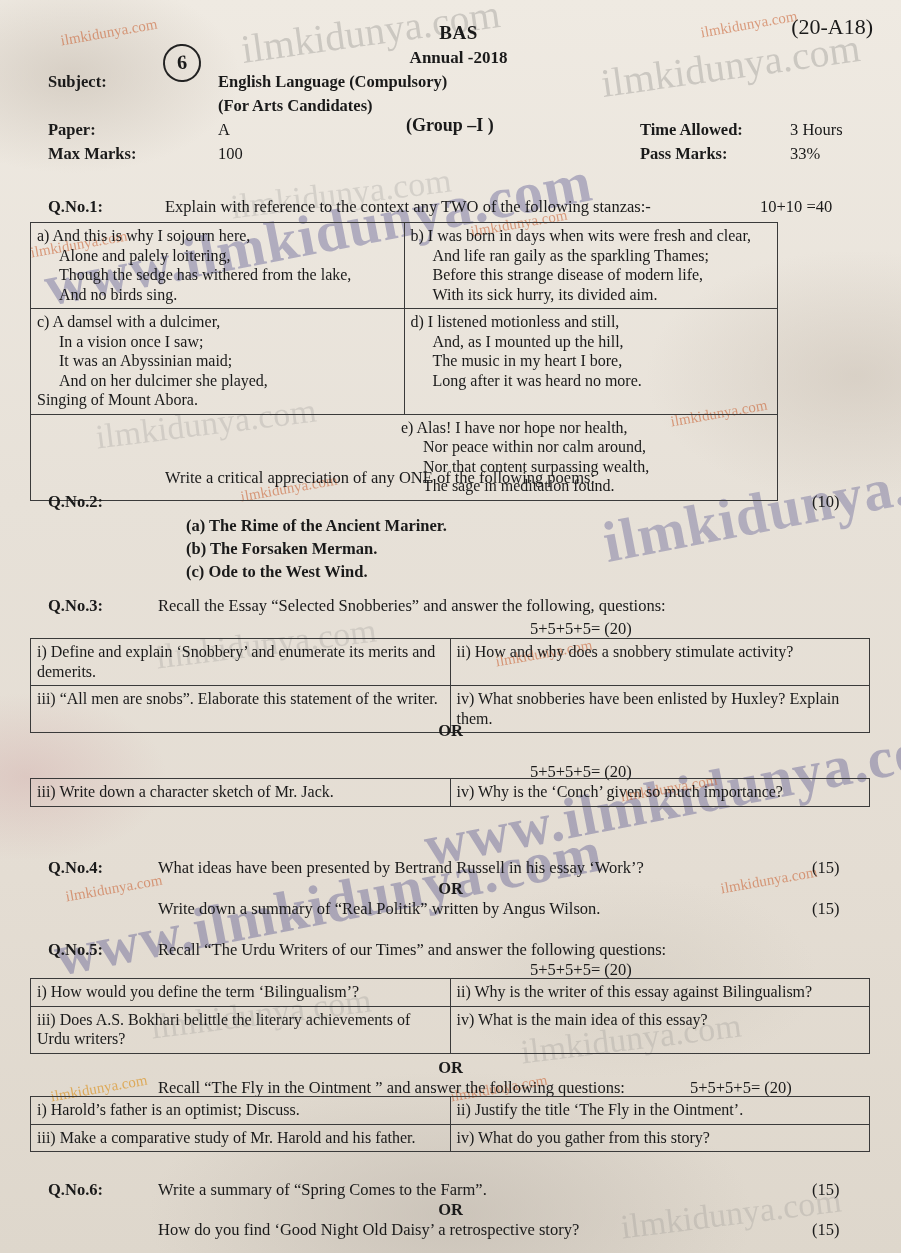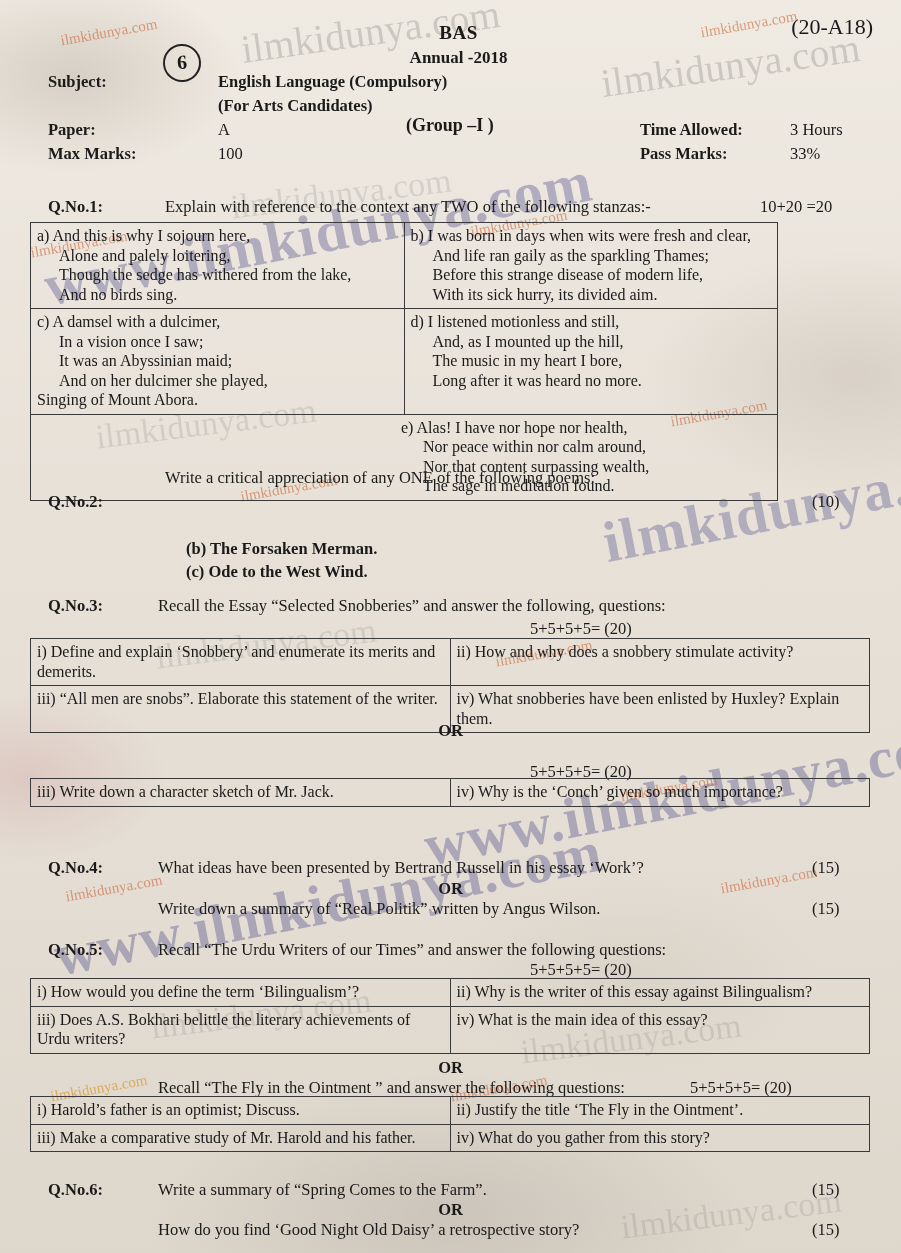--- a/index.html
+++ b/index.html
@@ -196,21 +196,21 @@
     <div class="lbl" style="left:640px; top:120px;">Time Allowed:</div>
     <div class="val" style="left:790px; top:120px;">3 Hours</div>
 
     <div class="lbl" style="left:48px; top:144px;">Max Marks:</div>
     <div class="val" style="left:218px; top:144px;">100</div>
     <div class="lbl" style="left:640px; top:144px;">Pass Marks:</div>
     <div class="val" style="left:790px; top:144px;">33%</div>
 
     <div class="qrow qno" style="left:48px; top:197px;">Q.No.1:</div>
     <div class="qrow" style="left:165px; top:197px;">Explain with reference to the context any TWO of the following stanzas:-</div>
-    <div class="right-marks" style="left:760px; top:197px;">10+20 =20</div>
+    <div class="right-marks" style="left:760px; top:197px;">10+10 =40</div>
 
     <div class="tblwrap" style="left:30px; top:222px; width:748px;">
       <table class="grid">
         <tbody>
             <tr>
           <td style="width:50%;">
             <span>a)</span>
             <span>And this is why I sojourn here,</span>
             <span class="indent">Alone and palely loitering,</span>
             <span class="indent">Though the sedge has withered from the lake,</span>
@@ -250,20 +250,21 @@
             <span class="indent">The sage in meditation found.</span>
           </td>
         </tr>
       </tbody>
         </table>
     </div>
 
     <div class="qrow qno" style="left:48px; top:492px;">Q.No.2:</div>
     <div class="qrow" style="left:165px; top:468px;">Write a critical appreciation of any ONE of the following poems:</div>
     <div class="right-marks" style="left:812px; top:492px;">(10)</div>
+    <div class="qrow sub" style="left:186px; top:516px;">(a) The Rime of the Ancient Mariner.</div>
     <div class="qrow sub" style="left:186px; top:539px;">(b) The Forsaken Merman.</div>
     <div class="qrow sub" style="left:186px; top:562px;">(c) Ode to the West Wind.</div>
 
     <div class="qrow qno" style="left:48px; top:596px;">Q.No.3:</div>
     <div class="qrow" style="left:158px; top:596px;">Recall the Essay “Selected Snobberies” and answer the following, questions:</div>
     <div class="right-marks" style="left:530px; top:619px;">5+5+5+5= (20)</div>
 
     <div class="tblwrap" style="left:30px; top:638px; width:840px;">
       <table class="grid">
         <tbody>

